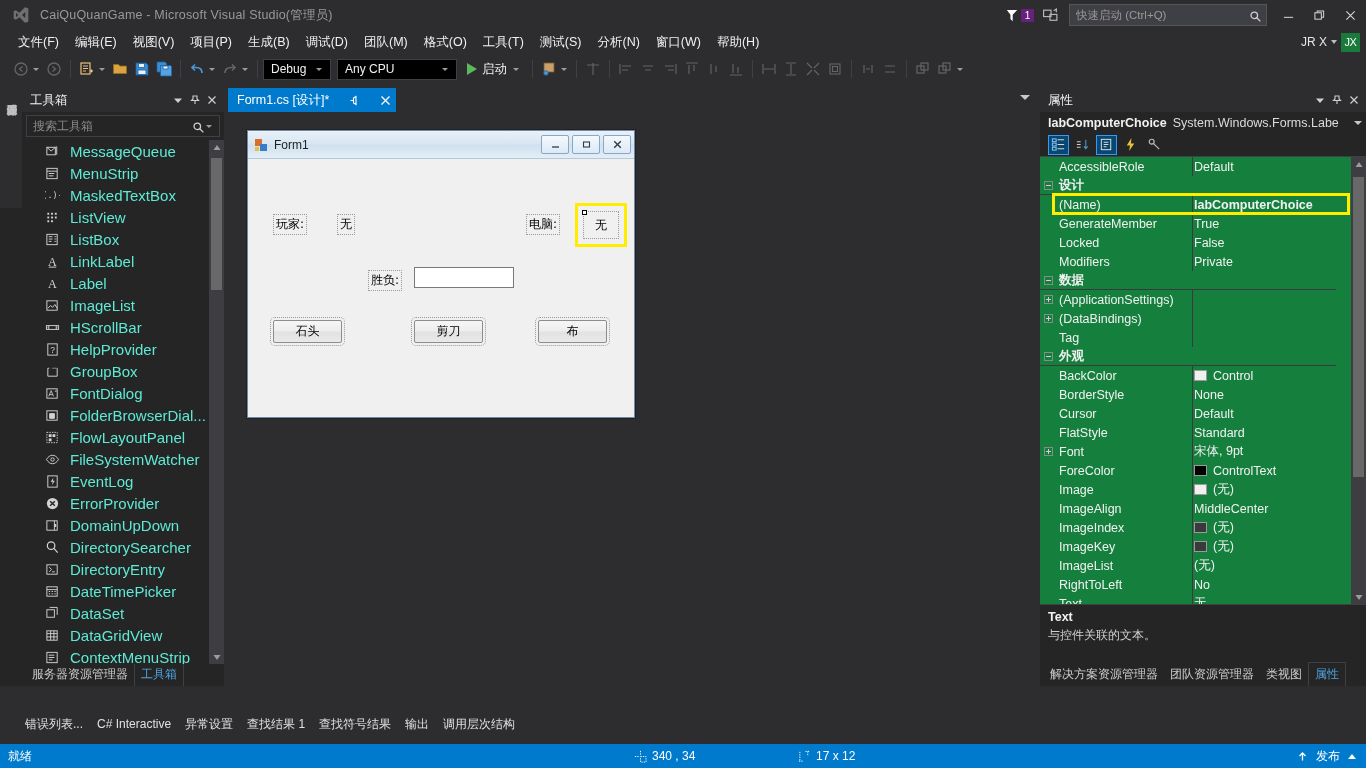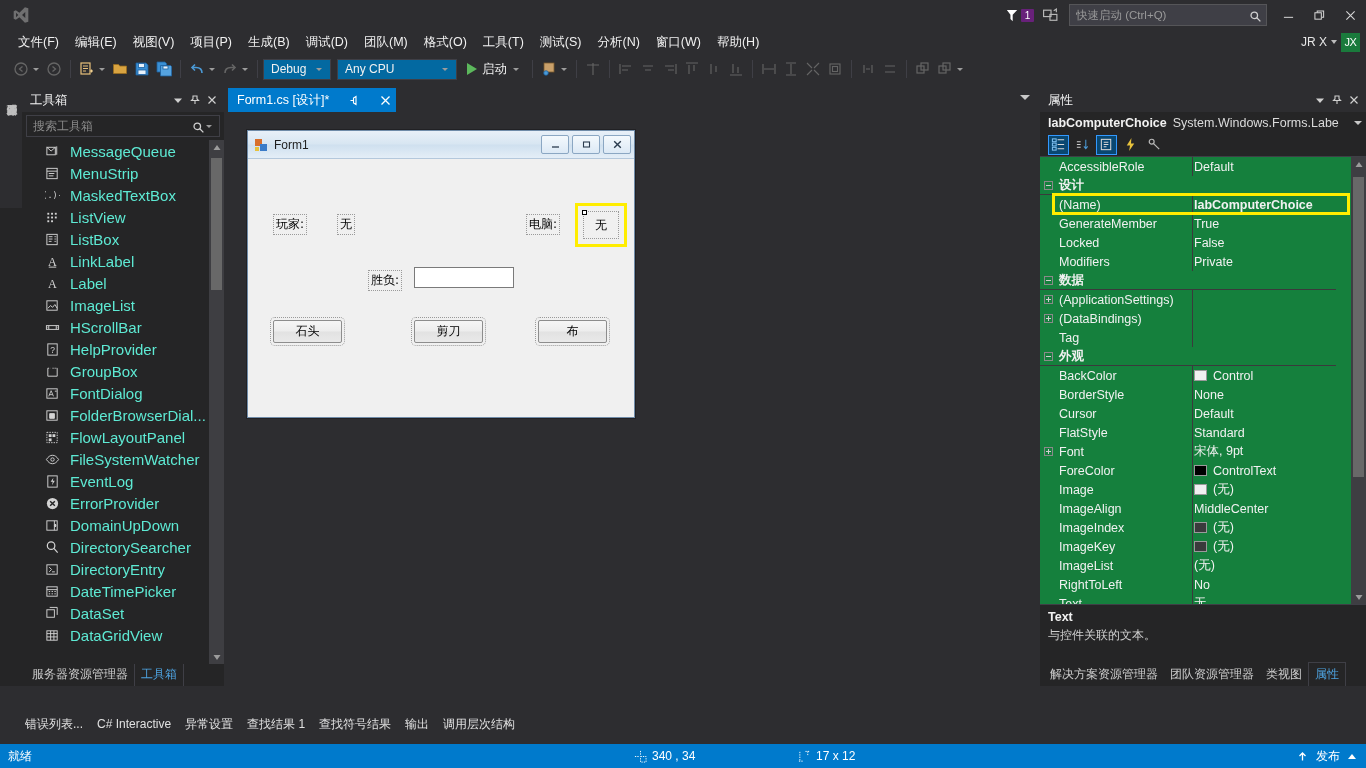--- a/index.html
+++ b/index.html
@@ -70,21 +70,21 @@
   .toolbar {
     position: absolute; left: 0; top: 54px; width: 1366px; height: 30px;
     background: #2d2d30; display: flex; align-items: center; padding-left: 10px;
   }
   .tb-sep { width: 1px; height: 18px; background: #3f3f46; margin: 0 5px; }
   .tbi { width: 22px; height: 22px; display: flex; align-items: center; justify-content: center; color: #c8c8c8; }
   .tbi svg { width: 16px; height: 16px; }
   .tbi.dis { color: #656565; }
   .mini-caret { width: 0; height: 0; border-left: 3px solid transparent; border-right: 3px solid transparent; border-top: 3.5px solid #9c9c9c; margin: 0 4px 0 1px; }
   .combo {
-    height: 21px; background: #0369a1; border: 1px solid #3f3f46; display: flex;
+    height: 21px; background: #000000; border: 1px solid #3f3f46; display: flex;
     align-items: center; justify-content: space-between; padding: 0 4px 0 7px;
     font-size: 12px; color: #f1f1f1; margin-right: 6px;
   }
   .combo .cv { white-space: nowrap; }
   .run-btn { display: flex; align-items: center; gap: 5px; padding: 0 4px; }
   .run-tri { width: 0; height: 0; border-top: 6px solid transparent; border-bottom: 6px solid transparent; border-left: 10px solid #5cb85c; }
   .run-label { font-size: 12.5px; color: #f1f1f1; }
 
   
   .vtab-strip {
@@ -278,20 +278,21 @@
 <body>
 
 <div id="app">
 
   <div class="titlebar">
     <span class="vs-logo">
       <svg viewBox="0 0 16 16" fill="currentColor">
           <path d="M11.5 1.2 6.6 6.1 3.4 3.7 1.5 4.6v6.8l1.9.9 3.2-2.4 4.9 4.9L14.5 14V2z M3.6 9.9V6.1L5.6 8z M8.9 8l2.9-2.6v5.2z"></path>
         </svg>
     </span>
+    <span class="title-text">CaiQuQuanGame - Microsoft Visual Studio(管理员)</span>
 
     <div class="tb-right">
       <span class="notif-wrap">
         <span class="notif-flag">
           <svg viewBox="0 0 16 16" fill="currentColor">
               <path d="M2 2h11L8.2 7.2V14L5.8 11.6V7.2z"></path>
             </svg>
         </span>
         <span class="notif-badge">1</span>
       </span>
@@ -765,20 +766,29 @@
         </div>
         <div class="tbx-item">
           <span class="tbx-icon">
             <svg viewBox="0 0 16 16" fill="none" stroke="currentColor" stroke-width="1">
               <rect x="2" y="3" width="11" height="10"></rect>
               <path d="M2 6h11M2 9.5h11M6 3v10M9.5 3v10"></path>
             </svg>
           </span>
           <span class="tbx-label">DataGridView</span>
         </div>
+        <div class="tbx-item">
+          <span class="tbx-icon">
+            <svg viewBox="0 0 16 16" fill="none" stroke="currentColor" stroke-width="1">
+              <rect x="2" y="2.5" width="11" height="11"></rect>
+              <path d="M4 5.5h6M4 8h6M4 10.5h4"></path>
+            </svg>
+          </span>
+          <span class="tbx-label">ContextMenuStrip</span>
+        </div>
       <div class="tbx-scroll">
         <div class="scroll-arrow" style="position:absolute;top:0">
           <svg viewBox="0 0 8 8" fill="currentColor">
               <path d="M4 1 7.5 6h-7z"></path>
             </svg>
         </div>
         <div class="scroll-thumb" style="top:18px;height:132px"></div>
         <div class="scroll-arrow" style="position:absolute;bottom:0">
           <svg viewBox="0 0 8 8" fill="currentColor">
               <path d="M4 7 .5 2h7z"></path>

